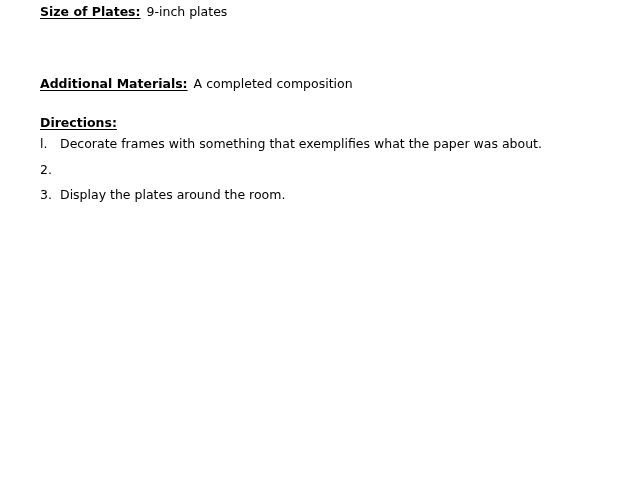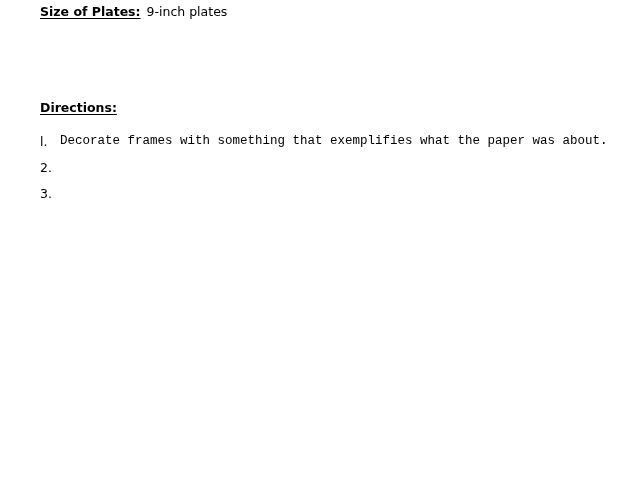--- a/index.html
+++ b/index.html
@@ -55,24 +55,23 @@
     margin-bottom: 10px;
     display: flex;
   }
   .num {
     display: inline-block;
     width: 20px;
     flex: 0 0 20px;
   }
   .item-text {
     display: inline-block;
-    font-family: Liberation Mono, monospace;
   }
   .directions-head {
-    margin-bottom: 19px;
+    margin-bottom: 5px;
   }
   .sep {
     display: inline-block;
     width: 6px;
   }
 </style>
 </head>
 <body>
 
 <div class="page">
@@ -80,34 +79,38 @@
 
     <div class="row">
       <span class="label">Size of Plates:</span><span class="sep"></span><span class="value">9-inch plates</span>
     </div>
 
     <div class="gap-1"></div>
 
 
     <div class="gap-2"></div>
 
+    <div class="row">
+      <span class="label">Additional Materials:</span><span class="sep"></span><span class="value">A completed composition</span>
+    </div>
 
     <div class="gap-3"></div>
 
     <div class="row directions-head">
       <span class="label">Directions:</span>
     </div>
 
     <ul class="list">
       <li>
         <span class="num">l.</span>
         <span class="item-text">Decorate frames with something that exemplifies what the paper was about.</span>
       </li>
       <li>
         <span class="num">2.</span>
       </li>
       <li>
         <span class="num">3.</span>
+        <span class="item-text">Display the plates around the room.</span>
       </li>
     </ul>
 
   </div>
 </div>
 
 </body></html>

